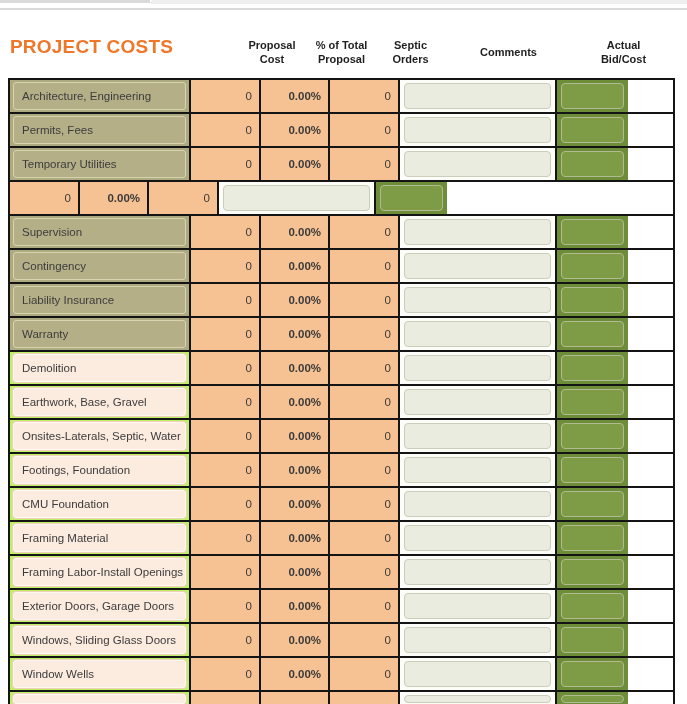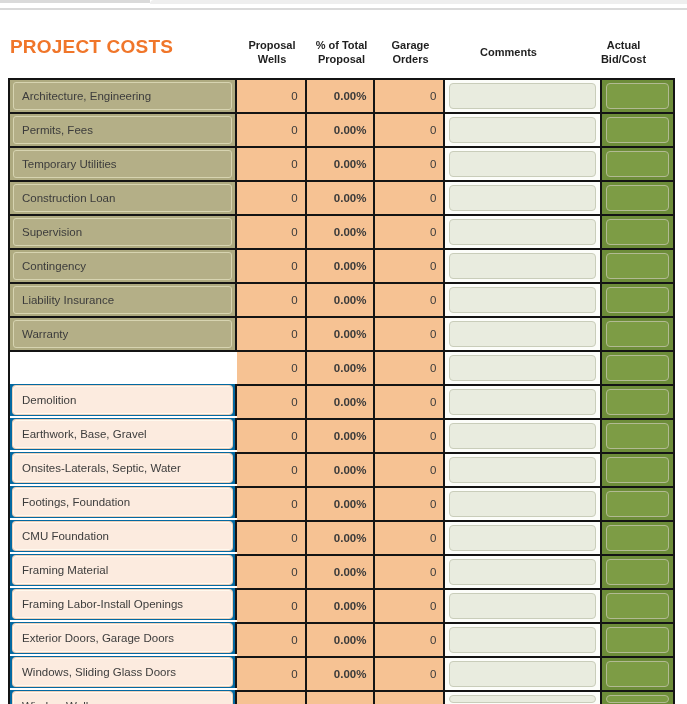--- a/index.html
+++ b/index.html
@@ -20,62 +20,62 @@
   .hdr-com{left:429px;width:159px;padding-top:7px;}
   .hdr-act{left:588px;width:71px;}
 
   
   .table{position:absolute;left:8px;top:78px;width:667px;border:2px solid #141414;box-sizing:border-box;background:#ffffff;}
   .row{display:flex;height:34px;box-sizing:border-box;border-bottom:2px solid #141414;}
   .row.partial{height:14px;border-bottom:none;overflow:hidden;}
   .cell{box-sizing:border-box;border-right:2px solid #141414;height:100%;}
   .cell:last-child{border-right:none;}
 
-  .label-cell{width:227px;}
+  .label-cell{width:181px;}
   .est-cell,.chg-cell{width:70px;}
   .pct-cell{width:69px;font-weight:bold;}
   .comments-cell{width:157px;background:#fcfdf9;}
   .actual-cell{width:71px;background:#6d8d39;}
 
   .num-cell{display:flex;align-items:center;justify-content:flex-end;
     background:#f6c293;padding-right:7px;font-size:11.5px;color:#3a3a3a;}
 
   .label-inner{height:calc(100% - 4px);margin:2px 3px;border-radius:3px;
     display:flex;align-items:center;padding-left:8px;font-size:11.5px;color:#3c3c3c;box-sizing:border-box;}
   .row.soft .label-cell{background:#aeaa80;}
   .row.soft .label-inner{background:#b4af87;border:1px solid #d7d4b1;}
-  .row.hard .label-cell{background:#0369a1;margin-top:32px;}
+  .row.hard .label-cell{background:#bef264;}
   .row.hard .label-inner{background:#fcebdf;border:1px solid #fff9ef;box-shadow:0 0 0 1px #ecd0bb;}
 
   .comments-inner{height:calc(100% - 6px);margin:3px 4px;border-radius:4px;
     background:#e9ecdf;border:1px solid #c9cdba;box-sizing:border-box;}
   .actual-inner{height:calc(100% - 6px);margin:3px 4px;border-radius:4px;
     background:#7d9c45;border:1px solid #b2ba93;box-sizing:border-box;}
 </style>
 </head>
 <body>
 
 <div id="screen">
 
   <div class="chrome-strip-left"></div>
   <div class="chrome-strip-right"></div>
   <div class="chrome-rule"></div>
 
   <div class="page-title">PROJECT COSTS</div>
 
   <div class="hdr hdr-est">
     <span>Proposal</span><br>
-    <span>Wells</span>
+    <span>Cost</span>
   </div>
   <div class="hdr hdr-pct">
     <span>% of Total</span><br>
     <span>Proposal</span>
   </div>
   <div class="hdr hdr-chg">
-    <span>Garage</span><br>
+    <span>Septic</span><br>
     <span>Orders</span>
   </div>
   <div class="hdr hdr-com">
     <span>Comments</span>
   </div>
   <div class="hdr hdr-act">
     <span>Actual</span><br>
     <span>Bid/Cost</span>
   </div>
 
@@ -140,25 +140,20 @@
           <span class="num-chg">0</span>
         </div>
       <div class="cell comments-cell">
         <div class="comments-inner"></div>
       </div>
       <div class="cell actual-cell">
         <div class="actual-inner"></div>
       </div>
     </div>
       <div class="row soft">
-      <div class="cell label-cell">
-        <div class="label-inner">
-            <span class="label-text">Construction Loan</span>
-          </div>
-      </div>
       <div class="cell num-cell est-cell">
           <span class="num-est">0</span>
         </div>
       <div class="cell num-cell pct-cell">
           <span class="num-pct">0.00%</span>
         </div>
       <div class="cell num-cell chg-cell">
           <span class="num-chg">0</span>
         </div>
       <div class="cell comments-cell">

